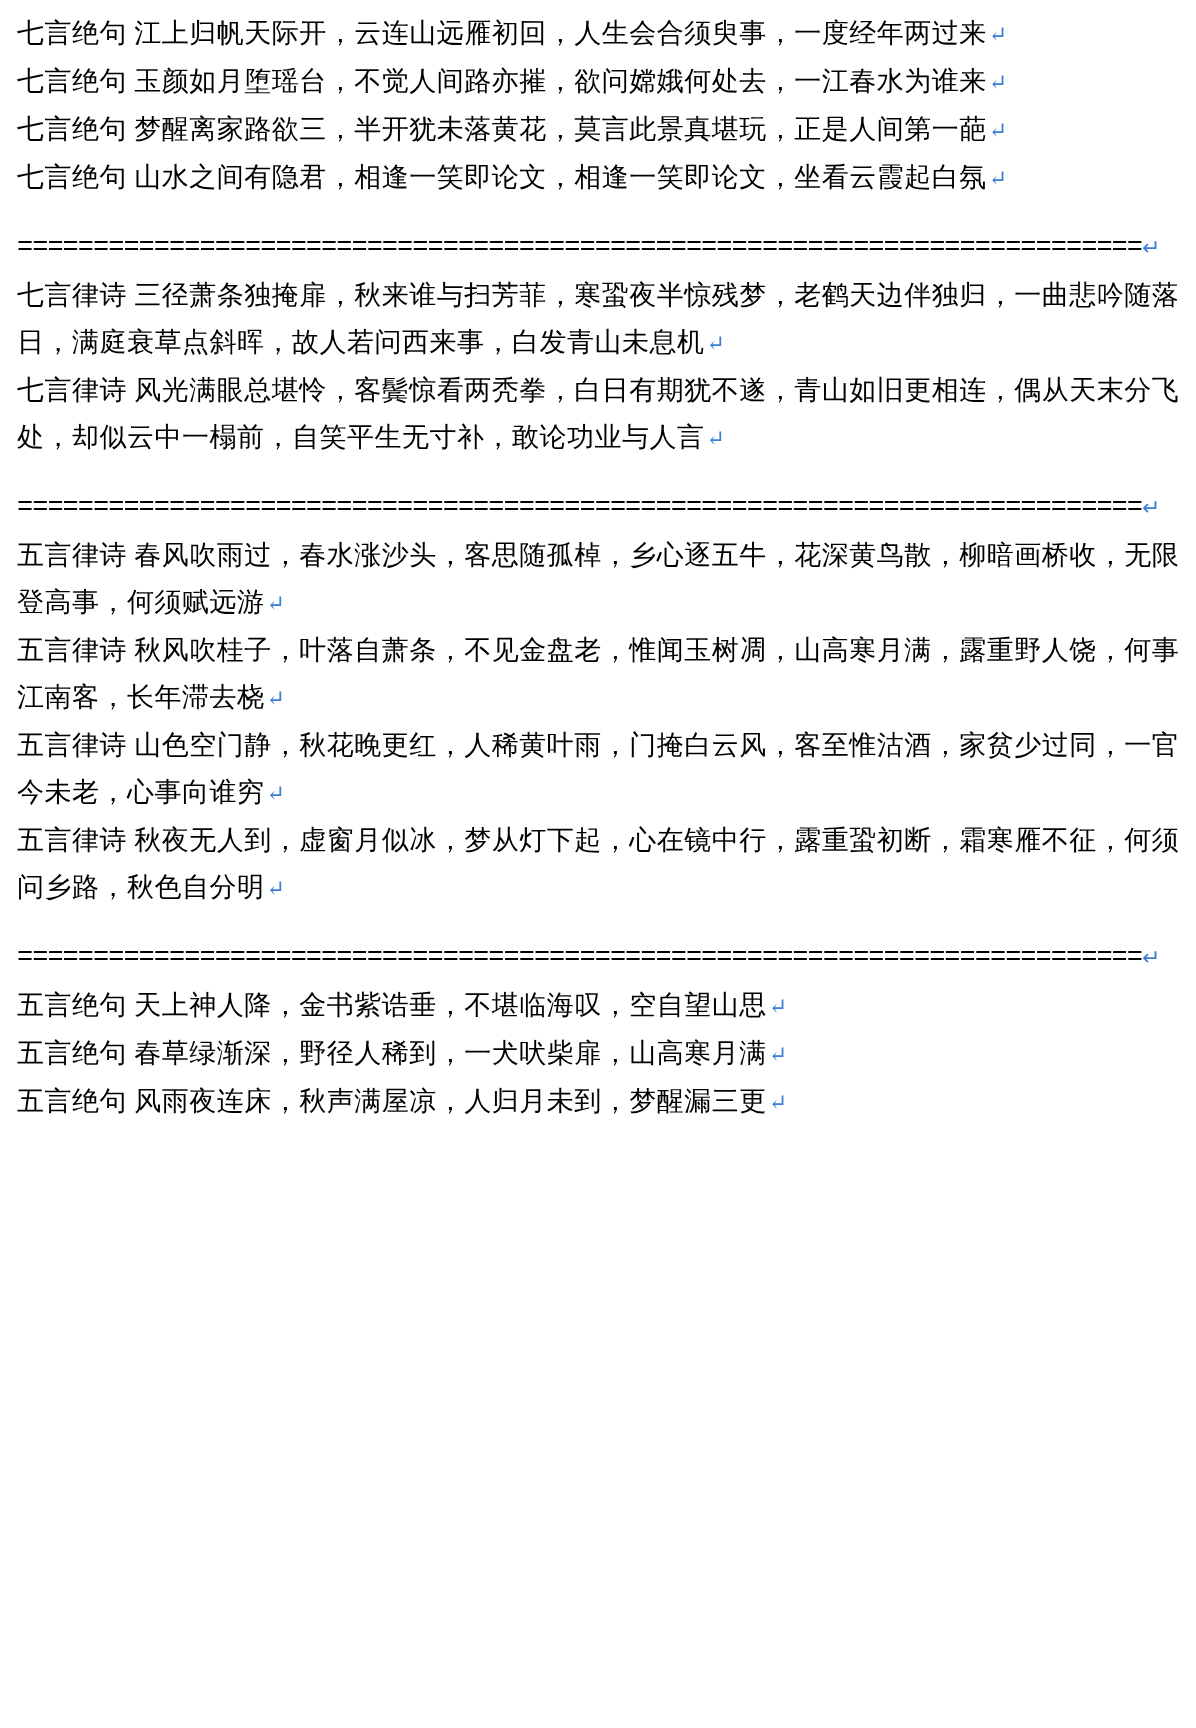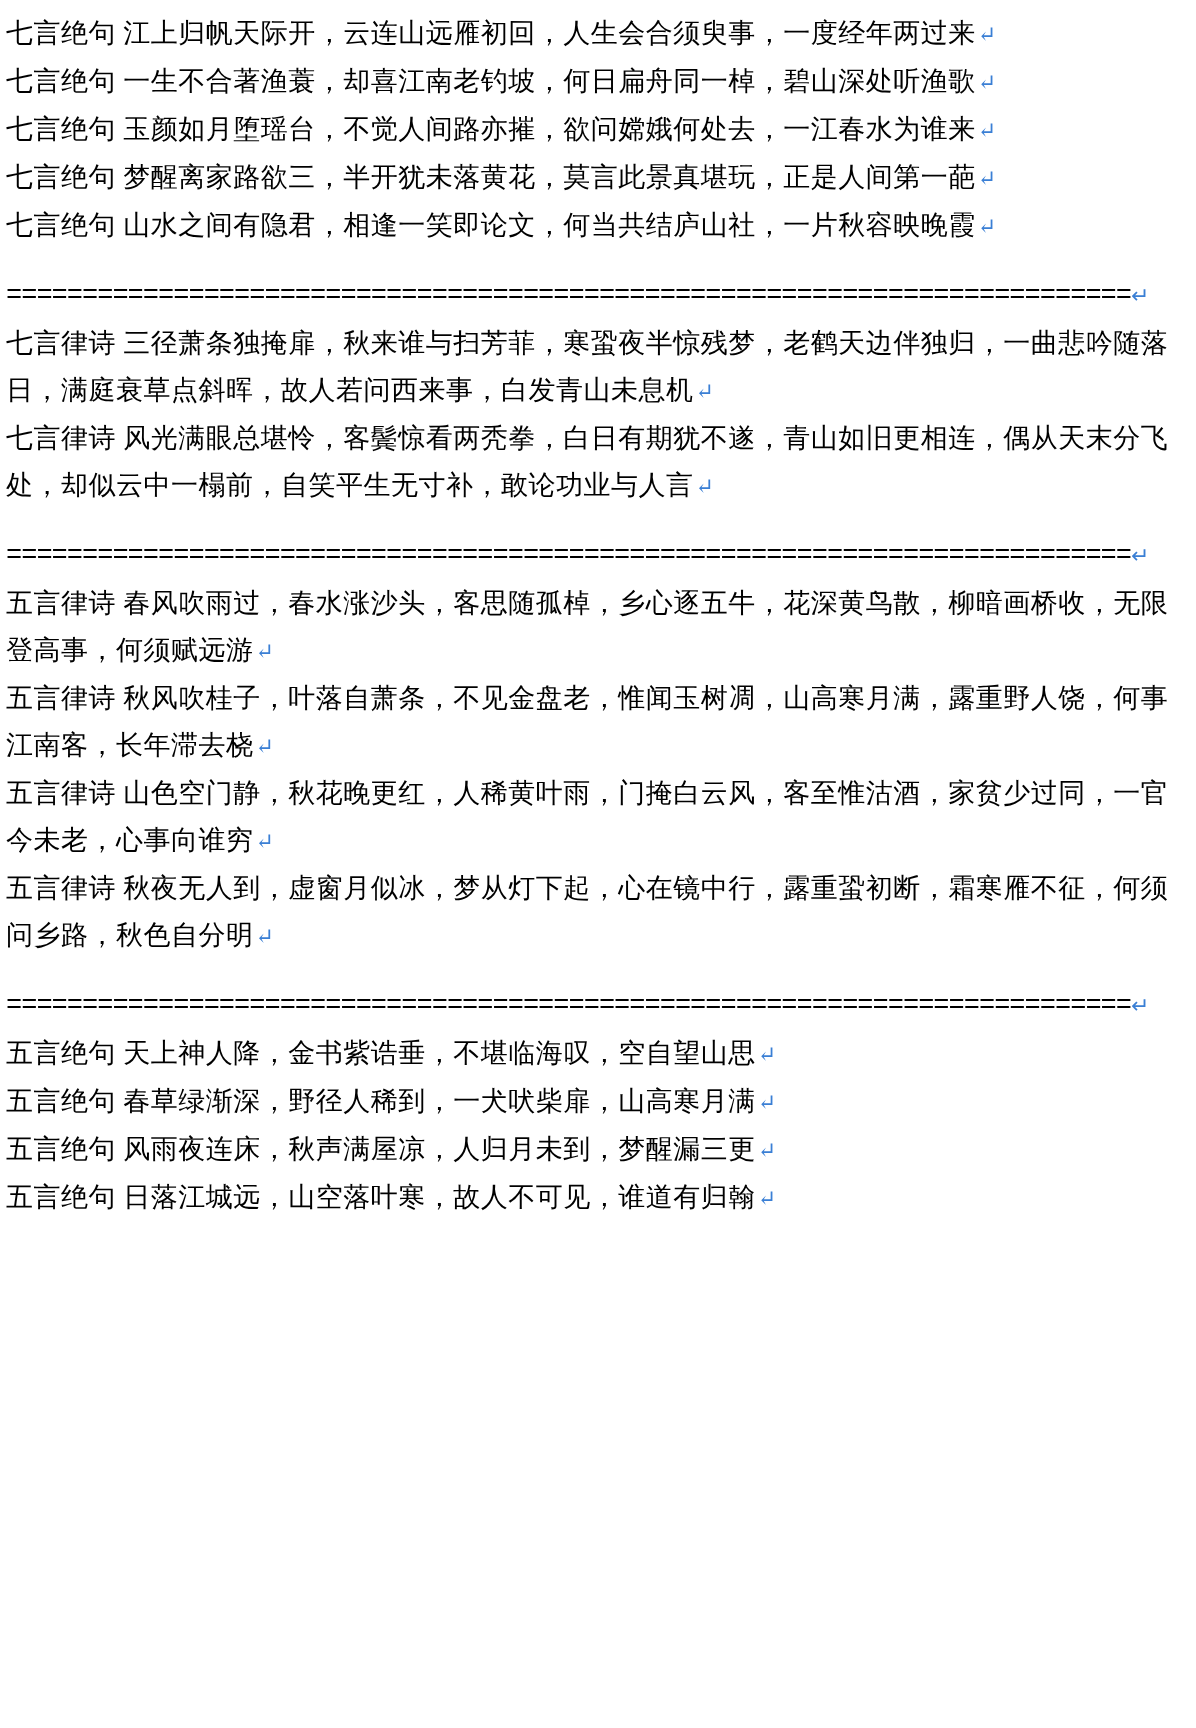--- a/index.html
+++ b/index.html
@@ -9,21 +9,21 @@
   }
   body {
     width: 1196px;
     min-height: 1728px;
     font-family: "Liberation Serif", "DejaVu Serif", serif;
     color: #000000;
   }
   .page {
     width: 1196px;
     box-sizing: border-box;
-    padding: 10px 14px 10px 6px;
+    padding: 10px 14px 10px 17px;
   }
   .line {
     font-size: 27px;
     line-height: 47px;
     letter-spacing: 0.5px;
     white-space: normal;
     word-break: break-all;
   }
   .line .pilcrow {
     color: #3a7fd5;
@@ -52,24 +52,23 @@
     height: 22px;
   }
 </style>
 </head>
 <body>
 
 <div class="page">
   <div id="content">
       <div>
         <div class="line"><span>七言绝句  江上归帆天际开，云连山远雁初回，人生会合须臾事，一度经年两过来</span><span class="pilcrow">↵</span></div>
-        <div class="line"><span>七言绝句  一生不合著渔蓑，却喜江南老钓坡，何日扁舟同一棹，碧山深处听渔歌</span><span class="pilcrow">↵</span></div>
         <div class="line"><span>七言绝句  玉颜如月堕瑶台，不觉人间路亦摧，欲问嫦娥何处去，一江春水为谁来</span><span class="pilcrow">↵</span></div>
         <div class="line"><span>七言绝句  梦醒离家路欲三，半开犹未落黄花，莫言此景真堪玩，正是人间第一葩</span><span class="pilcrow">↵</span></div>
-        <div class="line"><span>七言绝句  山水之间有隐君，相逢一笑即论文，何当共结庐山社，一片秋容映晚霞</span><span class="pilcrow">↵</span></div>
+        <div class="line"><span>七言绝句  山水之间有隐君，相逢一笑即论文，相逢一笑即论文，坐看云霞起白氛</span><span class="pilcrow">↵</span></div>
       </div>
       <div class="gap"></div>
       <div class="divider"><span class="rule">==========================================================================</span><span class="pilcrow">↵</span></div>
       <div>
         <div class="line"><span>七言律诗  三径萧条独掩扉，秋来谁与扫芳菲，寒蛩夜半惊残梦，老鹤天边伴独归，一曲悲吟随落日，满庭衰草点斜晖，故人若问西来事，白发青山未息机</span><span class="pilcrow">↵</span></div>
         <div class="line"><span>七言律诗  风光满眼总堪怜，客鬓惊看两秃拳，白日有期犹不遂，青山如旧更相连，偶从天末分飞处，却似云中一榻前，自笑平生无寸补，敢论功业与人言</span><span class="pilcrow">↵</span></div>
       </div>
       <div class="gap"></div>
       <div class="divider"><span class="rule">==========================================================================</span><span class="pilcrow">↵</span></div>
       <div>
@@ -77,16 +76,15 @@
         <div class="line"><span>五言律诗  秋风吹桂子，叶落自萧条，不见金盘老，惟闻玉树凋，山高寒月满，露重野人饶，何事江南客，长年滞去桡</span><span class="pilcrow">↵</span></div>
         <div class="line"><span>五言律诗  山色空门静，秋花晚更红，人稀黄叶雨，门掩白云风，客至惟沽酒，家贫少过同，一官今未老，心事向谁穷</span><span class="pilcrow">↵</span></div>
         <div class="line"><span>五言律诗  秋夜无人到，虚窗月似冰，梦从灯下起，心在镜中行，露重蛩初断，霜寒雁不征，何须问乡路，秋色自分明</span><span class="pilcrow">↵</span></div>
       </div>
       <div class="gap"></div>
       <div class="divider"><span class="rule">==========================================================================</span><span class="pilcrow">↵</span></div>
       <div>
         <div class="line"><span>五言绝句  天上神人降，金书紫诰垂，不堪临海叹，空自望山思</span><span class="pilcrow">↵</span></div>
         <div class="line"><span>五言绝句  春草绿渐深，野径人稀到，一犬吠柴扉，山高寒月满</span><span class="pilcrow">↵</span></div>
         <div class="line"><span>五言绝句  风雨夜连床，秋声满屋凉，人归月未到，梦醒漏三更</span><span class="pilcrow">↵</span></div>
-        <div class="line"><span>五言绝句  日落江城远，山空落叶寒，故人不可见，谁道有归翰</span><span class="pilcrow">↵</span></div>
       </div>
     </div>
 </div>
 
 </body></html>

